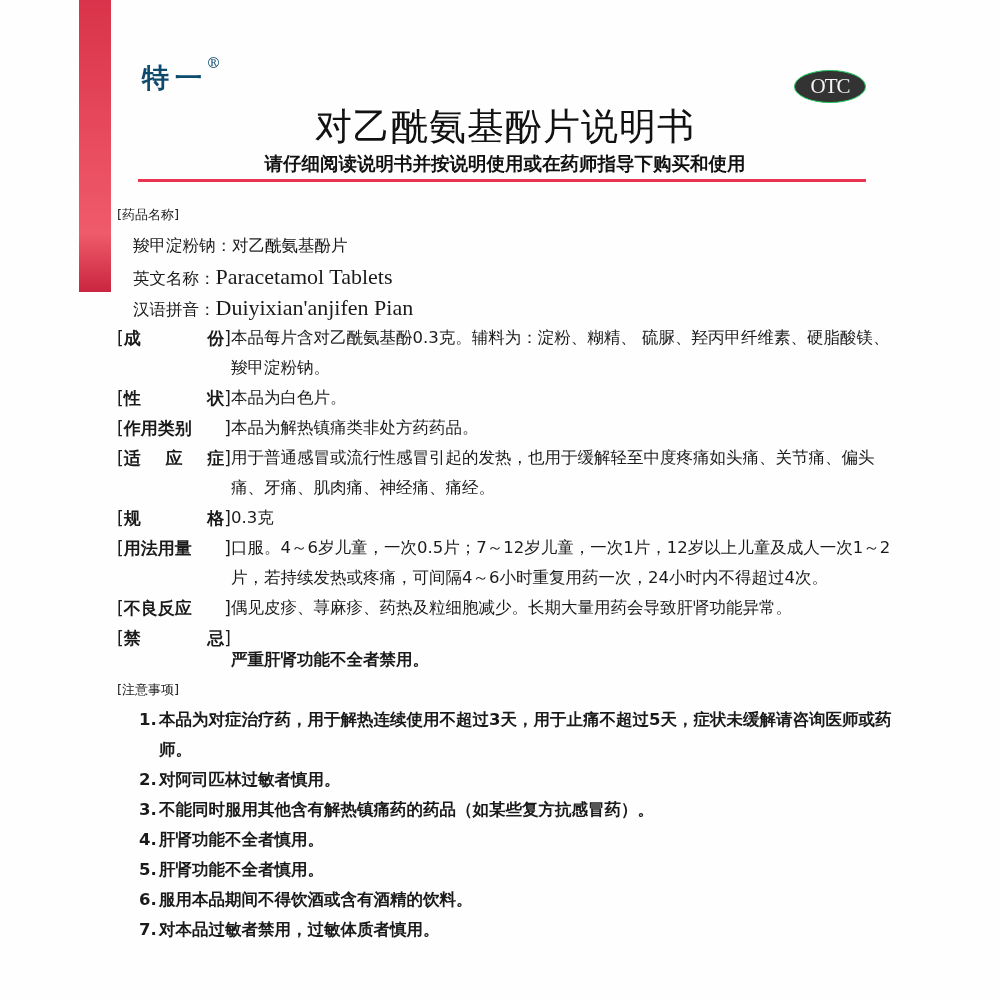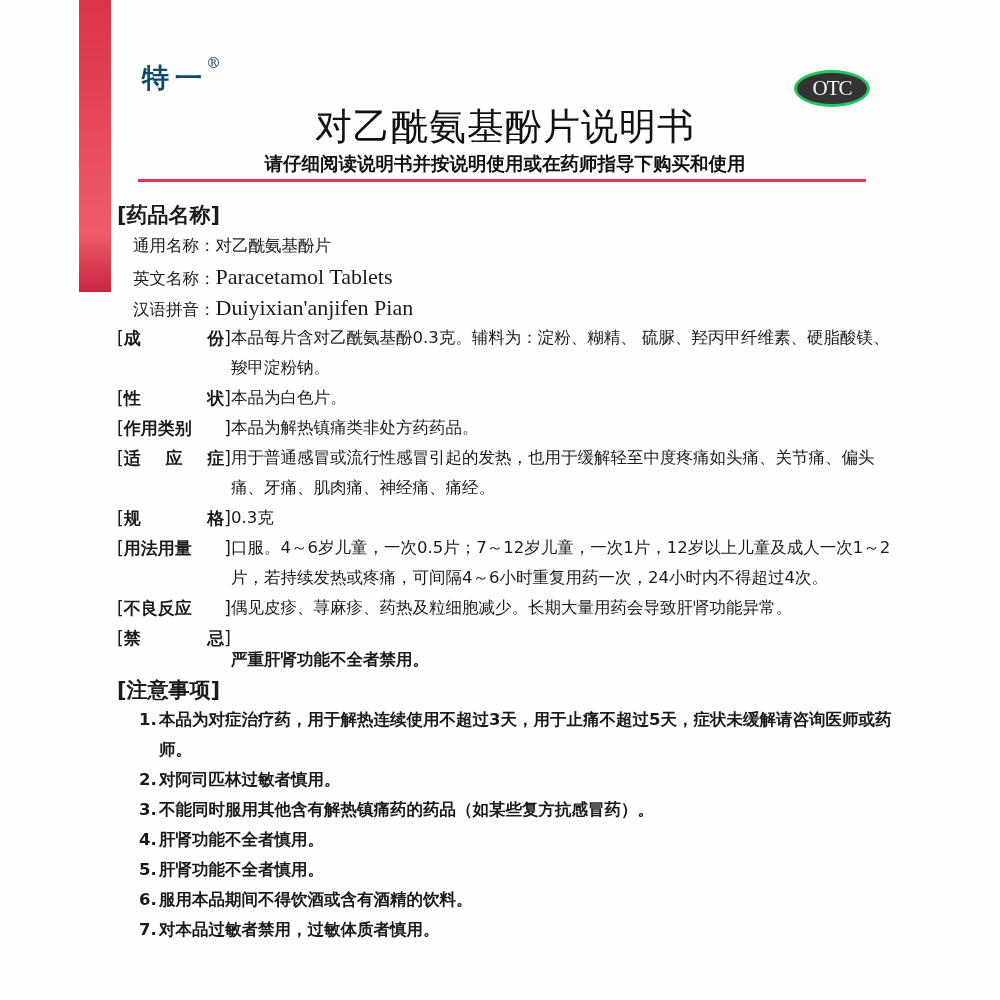--- a/index.html
+++ b/index.html
@@ -17,38 +17,38 @@
       position: absolute; left: 142px; top: 60px;
       font-family: "DejaVu Serif", serif; font-size: 27px; font-weight: bold;
       letter-spacing: 6px; color: #0c4a6e;
     }
     .brand .reg {
       position: absolute; left: 64px; top: -6px; font-size: 15px; font-weight: normal;
       letter-spacing: 0;
     }
     .otc {
       position: absolute; left: 794px; top: 70px; width: 70px; height: 31px;
-      border-radius: 50%; background: #333; border: 3px solid #22c55e;
+      border-radius: 50%; background: #333; border: 1px solid #22c55e;
       color: #f5f5f5; font-family: "Liberation Serif", serif; font-size: 21px;
       display: flex; align-items: center; justify-content: center; letter-spacing: -1px;
     }
     .title {
       position: absolute; left: 0; width: 1010px; top: 102px; text-align: center;
       font-size: 37px; font-weight: normal; color: #111; letter-spacing: 1px;
     }
     .subtitle {
       position: absolute; left: 0; width: 1010px; top: 151px; text-align: center;
       font-size: 18.5px; font-weight: bold; color: #111;
     }
     .rule {
       position: absolute; left: 138px; top: 179px; width: 728px; height: 3px;
       background: #e8344e;
     }
     .content { position: absolute; left: 117px; top: 200px; width: 780px; }
-    .sec-title { font-size: 21px; font-weight: bold; height: 30px; line-height: 30px; }
+    .sec-title { font-size: 13px; font-weight: normal; height: 30px; line-height: 30px; }
     .kv { font-size: 16.5px; height: 31px; line-height: 31px; padding-left: 16px; }
     .kv .latin { font-family: "Liberation Serif", serif; font-size: 22px; }
     .row { display: flex; font-size: 16.5px; line-height: 30px; }
     .row .label { flex: 0 0 114px; font-weight: bold; font-size: 17px; display: flex; }
     .row .label .lname { flex: 1; display: flex; justify-content: space-between; }
     .row .label .rb { font-weight: normal; }
     .row .text { flex: 1; }
     .row .text.bold { font-weight: bold; margin-top: 22px; }
     .notes { padding-left: 22px; font-weight: bold; font-size: 16.5px; }
     .note { display: flex; line-height: 30px; }
@@ -69,21 +69,21 @@
   <span>OTC</span>
 </div>
 
 <div class="title">对乙酰氨基酚片说明书</div>
 <div class="subtitle">请仔细阅读说明书并按说明使用或在药师指导下购买和使用</div>
 <div class="rule"></div>
 
 <div class="content">
   <div class="sec-title">[药品名称]</div>
   <div class="kv">
-    <span>通用名称：</span><span>对乙酰氨基酚片</span>
+    <span>羧甲淀粉钠：</span><span>对乙酰氨基酚片</span>
   </div>
   <div class="kv">
     <span>英文名称：</span><span class="latin">Paracetamol  Tablets</span>
   </div>
   <div class="kv">
     <span>汉语拼音：</span><span class="latin">Duiyixian'anjifen  Pian</span>
   </div>
 
   <div id="sections">
       <div class="row">

